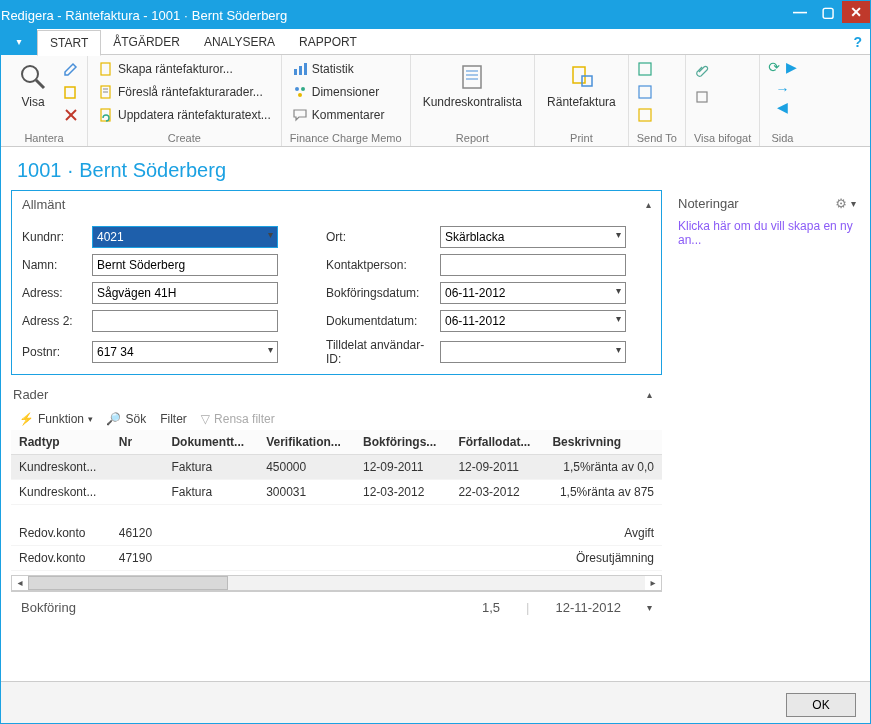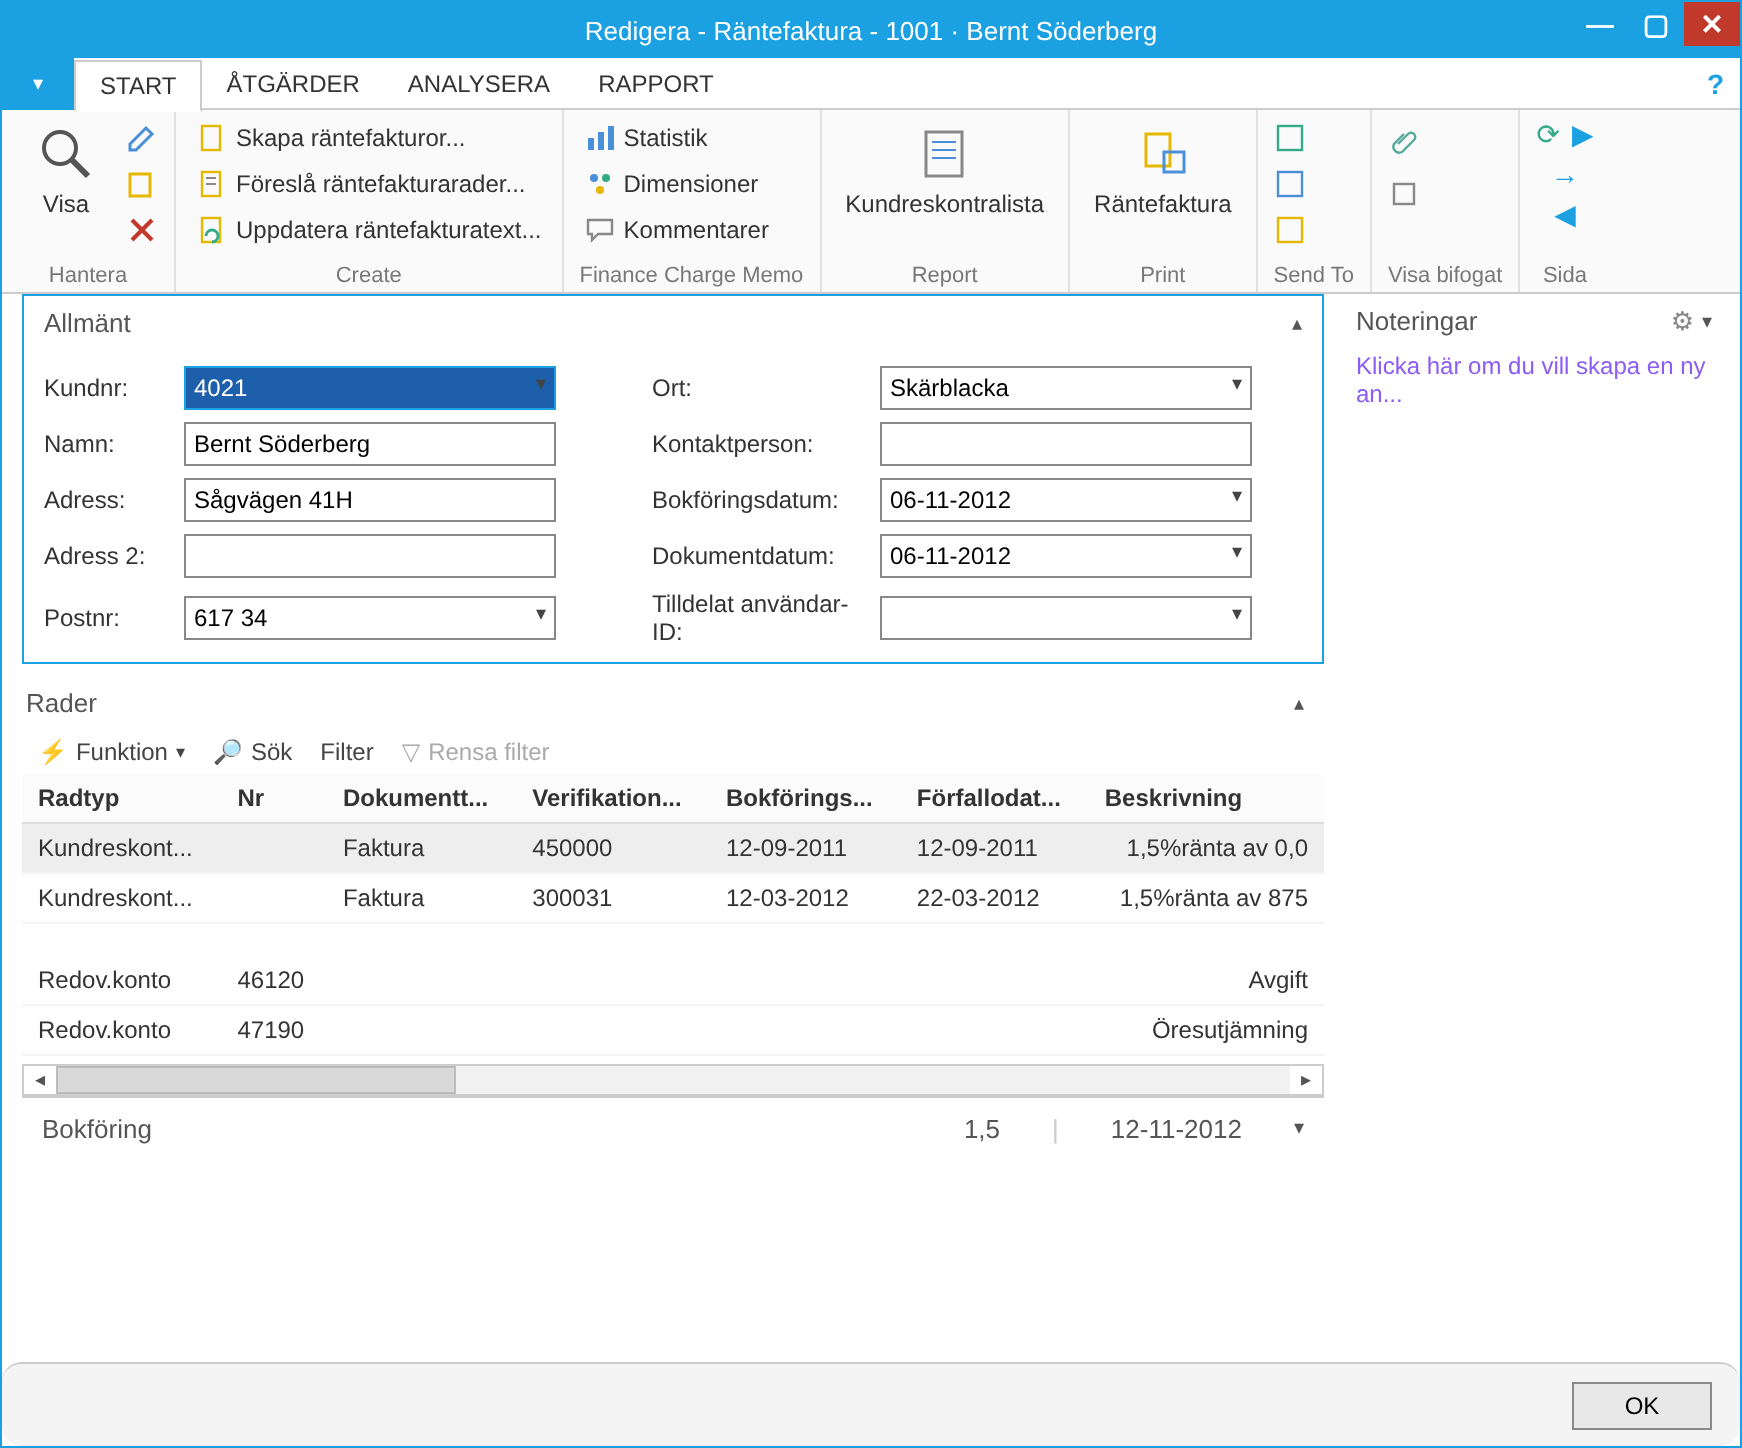--- a/index.html
+++ b/index.html
@@ -1,18 +1,18 @@
 <!DOCTYPE html>
 <html><head>
 <meta charset="utf-8">
 <style>
 * { box-sizing: border-box; margin: 0; padding: 0; font-family: "Segoe UI", Tahoma, sans-serif; }
 body { background: #fff; font-size: 12px; color: #333; }
 .window { width: 871px; height: 724px; border: 1px solid #1ba1e2; position: relative; display: flex; flex-direction: column; background: #fff; }
-.titlebar { background: #1ba1e2; height: 28px; display: flex; align-items: center; justify-content: center; position: relative; color: #fff; }
+.titlebar { background: #1ba1e2; height: 28px; display: flex; align-items: center; position: relative; color: #fff; }
 .titlebar-text { font-size: 13px; }
 .win-controls { position: absolute; right: 0; top: 0; display: flex; }
 .win-btn { width: 28px; height: 22px; display: flex; align-items: center; justify-content: center; font-size: 14px; font-weight: bold; cursor: pointer; }
 .win-btn.close { background: #c0392b; color: #fff; }
 .menubar { height: 26px; display: flex; align-items: center; border-bottom: 1px solid #ccc; }
 .menu-app { width: 36px; height: 26px; background: #1ba1e2; display: flex; align-items: center; justify-content: center; color: #fff; font-size: 10px; }
 .menu-tab { padding: 0 12px; height: 26px; display: flex; align-items: center; font-size: 12px; cursor: pointer; }
 .menu-tab.active { border: 1px solid #ccc; border-bottom: 1px solid #fff; background: #fff; position: relative; top: 1px; }
 .help-icon { position: absolute; right: 8px; color: #1ba1e2; font-size: 14px; font-weight: bold; }
 .ribbon { height: 92px; border-bottom: 1px solid #ccc; display: flex; background: #fafafa; }
@@ -49,21 +49,21 @@
 .scroll-arrow { width: 16px; text-align: center; font-size: 10px; color: #555; cursor: pointer; }
 .scroll-track { flex: 1; background: #f2f2f2; height: 14px; position: relative; }
 .scroll-thumb { position: absolute; left: 0; width: 200px; height: 14px; background: #d9d9d9; border: 1px solid #bbb; }
 .bokforing { border-top: 1px solid #ccc; padding: 8px 10px; display: flex; align-items: center; gap: 18px; font-size: 13px; color: #555; }
 .bokforing .spacer { flex: 1; }
 .bokforing .val { padding: 0 8px; }
 .bokforing .chevron { font-size: 10px; }
 .noteringar-header { display: flex; justify-content: space-between; align-items: center; padding: 6px 4px; font-size: 13px; color: #555; }
 .gear-group { display: flex; gap: 4px; align-items: center; }
 .note-link { color: #8b5cf6; font-size: 12px; cursor: pointer; padding: 2px 4px; }
-.footer { height: 42px; border-top: 1px solid #ccc; display: flex; align-items: center; justify-content: flex-end; padding: 16px 14px; background: #f4f4f4; border-radius: 10px; }
+.footer { height: 42px; border-top: 1px solid #ccc; display: flex; align-items: flex-end; justify-content: flex-end; padding: 6px 14px; background: #f4f4f4; }
 .ok-btn { width: 70px; height: 24px; border: 1px solid #888; background: #e8e8e8; font-size: 12px; cursor: pointer; }
 .nav-arrows { display: flex; flex-direction: column; gap: 4px; align-items: center; }
 .nav-arrows span { color: #1ba1e2; font-size: 14px; cursor: pointer; }
 </style>
 </head>
 <body>
 
 <div class="window">
 
   <div class="titlebar">
@@ -271,20 +271,21 @@
             <span>▶</span>
           </div>
           <span>→</span>
           <span>◀</span>
         </div>
       </div>
       <div class="ribbon-group-label">Sida</div>
     </div>
   </div>
 
+  <div class="page-title">1001 · Bernt Söderberg</div>
 
   <div class="content">
     <div class="left-col">
 
       <div class="panel active-border">
         <div class="panel-header">
           <span>Allmänt</span>
           <span class="chevron">▴</span>
         </div>
         <div class="panel-body">

